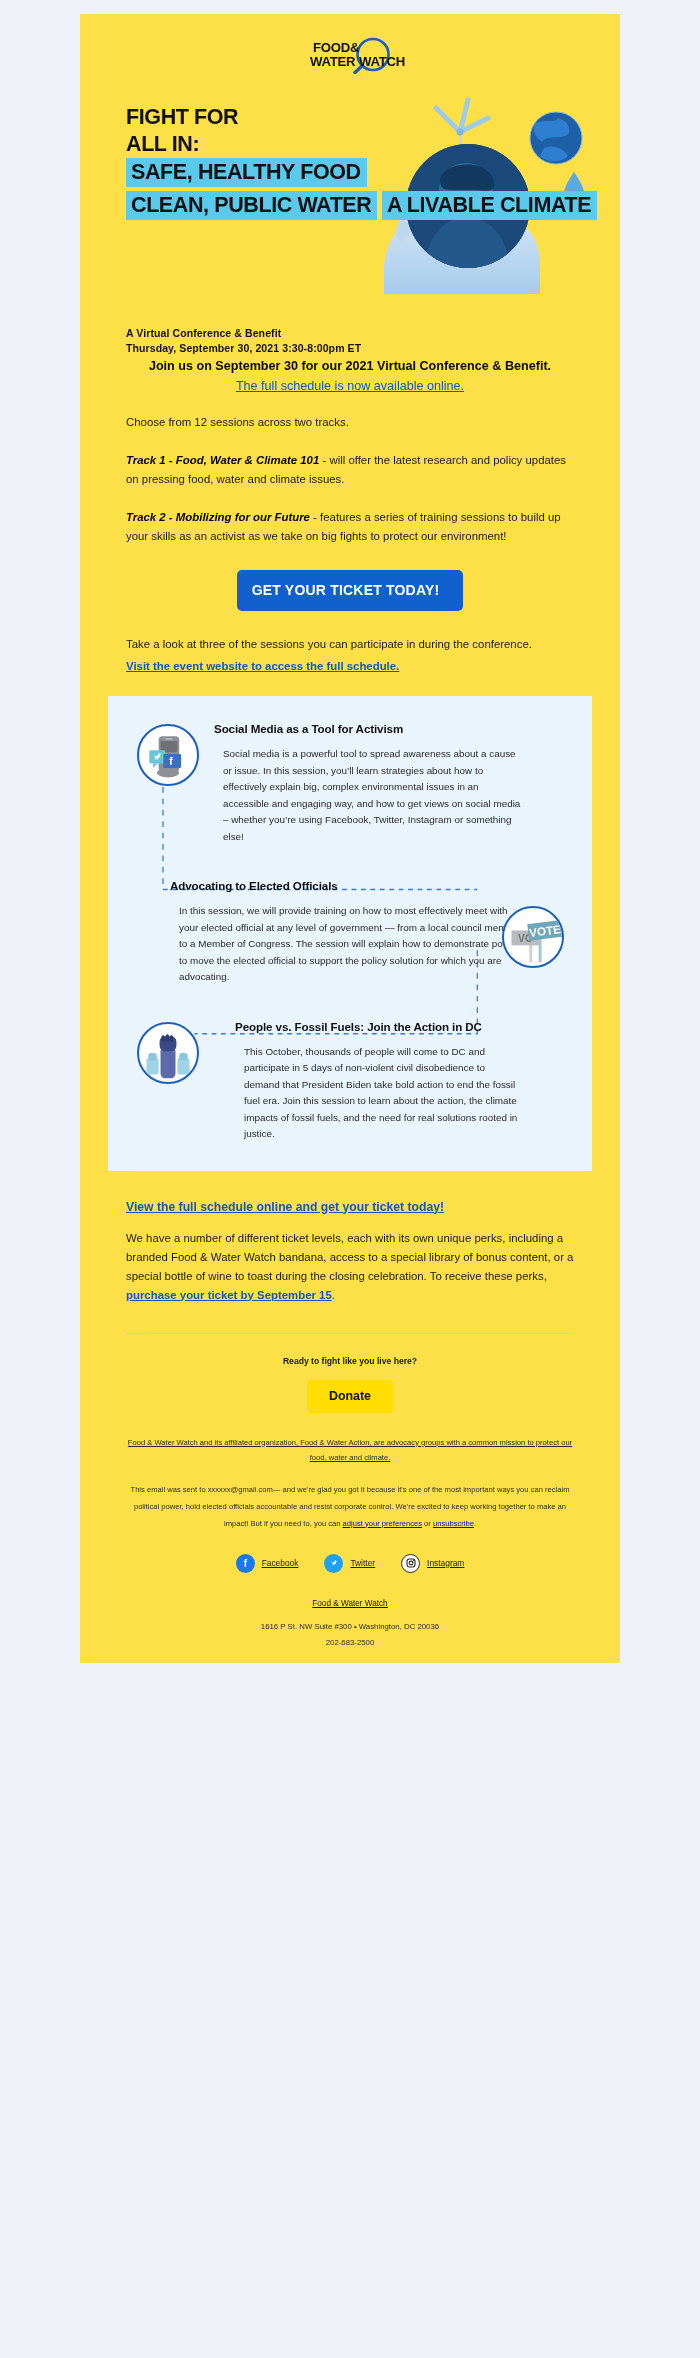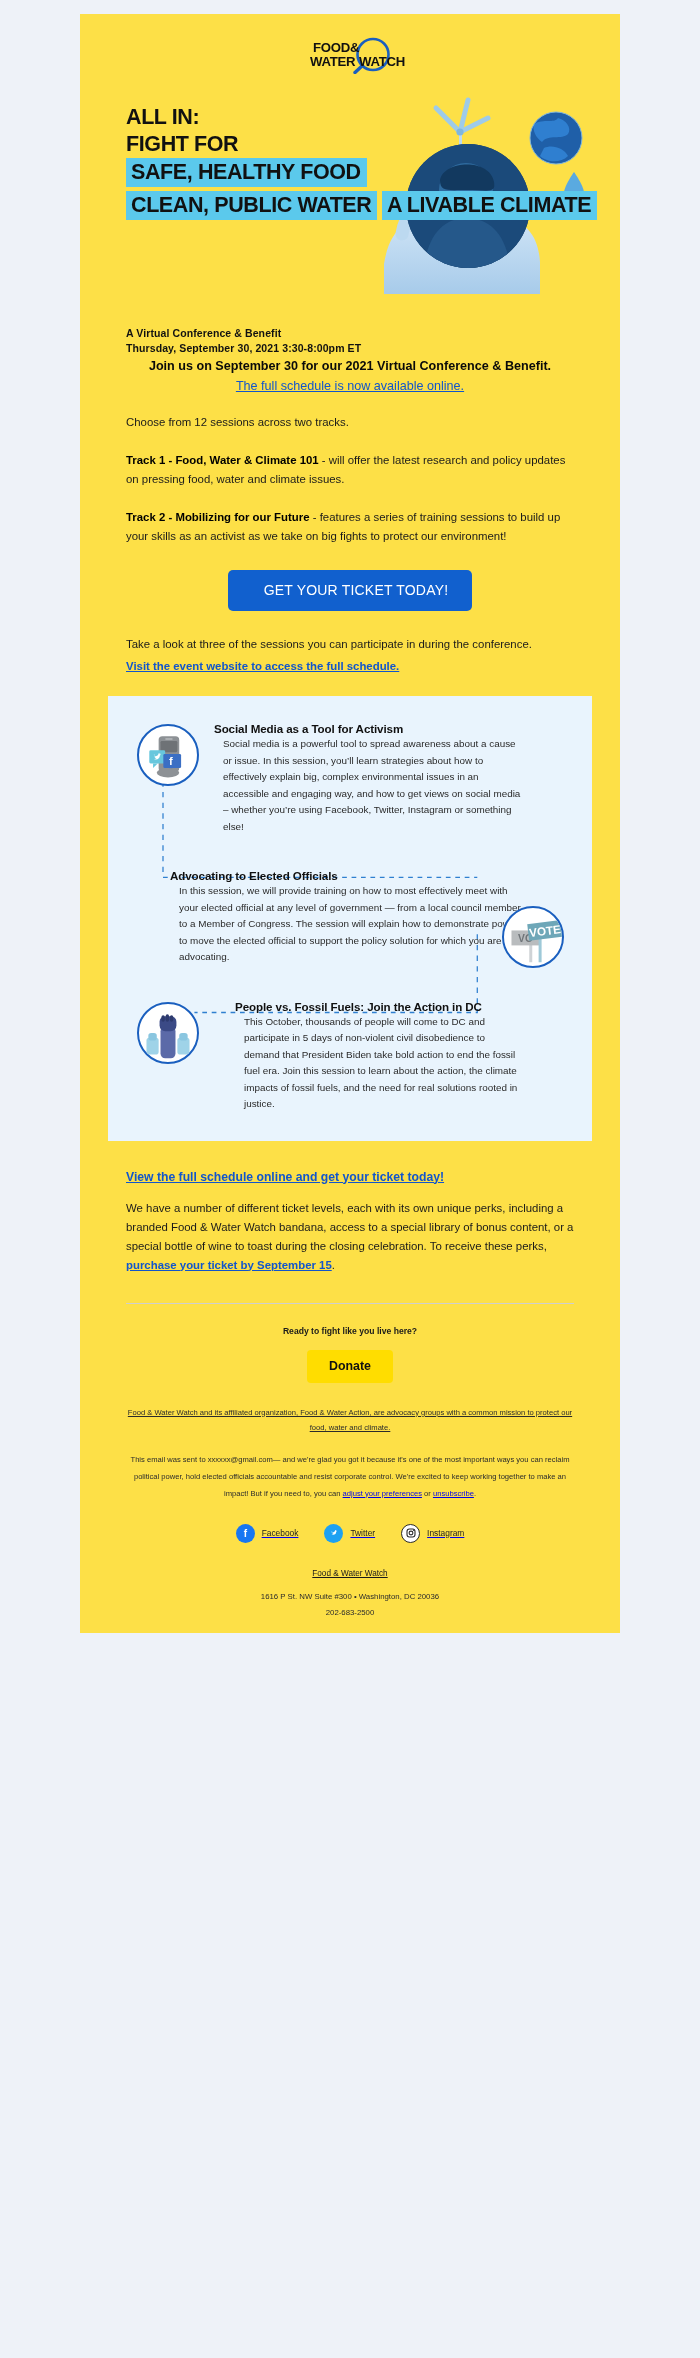--- a/index.html
+++ b/index.html
@@ -28,41 +28,41 @@
   .hero-art { position: absolute; right: 18px; top: 0px; width: 262px; height: 200px; z-index: 2; }
   .subline { margin: 14px 0 0 46px; }
   .subline div { font-size: 10.5px; font-weight: 700; color: #111; line-height: 15px; letter-spacing: 0.1px;}
 
   
   .content { padding: 0 46px; }
   .intro { text-align: center; }
   .intro .b1 { font-size: 12.6px; font-weight: 700; color: #0a0a0a; line-height: 20px; }
   .intro a.link { font-size: 12.6px; font-weight: 400; color: #1155cc; text-decoration: underline; }
   p.para { font-size: 11.4px; color: #1a1a1a; line-height: 19px; margin: 19px 0 0 0; }
-  p.para b { color: #000; }
+  p.para b { color: #000; font-style: italic; }
   a.inline-link { color: #1155cc; font-weight: 700; text-decoration: underline; }
   .cta-wrap { text-align: center; margin: 24px 0 4px 0; }
   .cta {
     display: inline-block; background: #1160CE; color: #ffffff;
-    font-size: 14px; font-weight: 400; letter-spacing: 0.2px;
-    padding: 12px 24px 13px 36px; border-radius: 5px; text-decoration: none;
+    font-size: 14px; font-weight: 700; letter-spacing: 0.2px;
+    padding: 12px 24px 13px 15px; border-radius: 5px; text-decoration: none;
   }
   .take-look { margin-top: 24px; }
   .take-look .l1 { font-size: 11.4px; color: #1a1a1a; line-height: 19px; }
   .take-look .l2 { margin-top: 2px; }
   .take-look .l2 a { font-size: 11.4px; font-weight: 700; color: #1155cc; text-decoration: underline; }
 
   
   .panel { position: relative; background: #e9f4fd; margin: 22px 28px 0 28px; padding: 26px 0 28px 0; }
   .session { position: relative; display: flex; align-items: flex-start; }
   .sess-icon { width: 92px; flex: 0 0 92px; display: flex; justify-content: center; padding-top: 2px; }
   .circ { width: 62px; height: 62px; border-radius: 50%; border: 2px solid #1a5fbf; background: #ffffff; position: relative; overflow: hidden; }
   .sess-body { flex: 1; padding-right: 30px; }
   .sess-title { font-size: 11.6px; font-weight: 800; color: #101010; letter-spacing: -0.1px; }
-  .sess-text { font-size: 9.9px; color: #2a2a2a; line-height: 16.5px; margin-top: 1px; padding-left: 9px; padding-right: 40px; }
+  .sess-text { font-size: 9.9px; color: #2a2a2a; line-height: 16.5px; margin-top: 11px; padding-left: 9px; padding-right: 40px; }
 
   .session.s1 { margin-left: 14px; }
   .session.s2 { margin-left: 14px; margin-top: 34px; }
   .session.s3 { margin-left: 14px; margin-top: 34px; gap: 21px; }
   .session.s2 .sess-body { padding-left: 48px; }
 
   
   .postlink { margin-top: 26px; }
   .postlink a { font-size: 12.2px; font-weight: 700; color: #1155cc; text-decoration: underline; }
   .closing { font-size: 11.4px; color: #1a1a1a; line-height: 19px; margin-top: 14px; }
@@ -158,22 +158,22 @@
           <path d="M194 30 C204 24 214 30 218 24 C226 26 232 34 228 40 C222 46 208 40 202 48 C196 44 192 36 194 30 Z"></path>
           <path d="M204 54 C212 50 224 54 228 62 C220 70 206 68 200 62 Z"></path>
         </g>
         <circle cx="216" cy="44" r="26" fill="none" stroke="#7fb6de" stroke-width="1"></circle>
       </g>
 
       <path d="M234 78 C234 78 244 92 244 99 A10 10 0 0 1 224 99 C224 92 234 78 234 78 Z" fill="#5aaae0"></path>
     </svg>
 
     <div class="hero-text">
+      <span class="hl plain">FIGHT FOR</span>
       <span class="hl plain">ALL IN:</span>
-      <span class="hl plain">FIGHT FOR</span>
       <span class="hl hlt">SAFE, HEALTHY FOOD</span>
       <span class="hl hlt">CLEAN, PUBLIC WATER</span>
       <span class="hl hlt">A LIVABLE CLIMATE</span>
     </div>
   </div>
 
   <div class="subline">
     <div>A Virtual Conference &amp; Benefit</div>
     <div>Thursday, September 30, 2021 3:30-8:00pm ET</div>
   </div>

